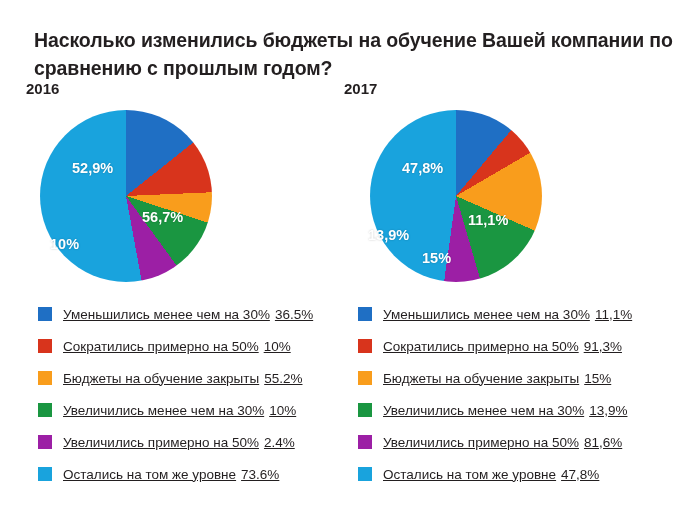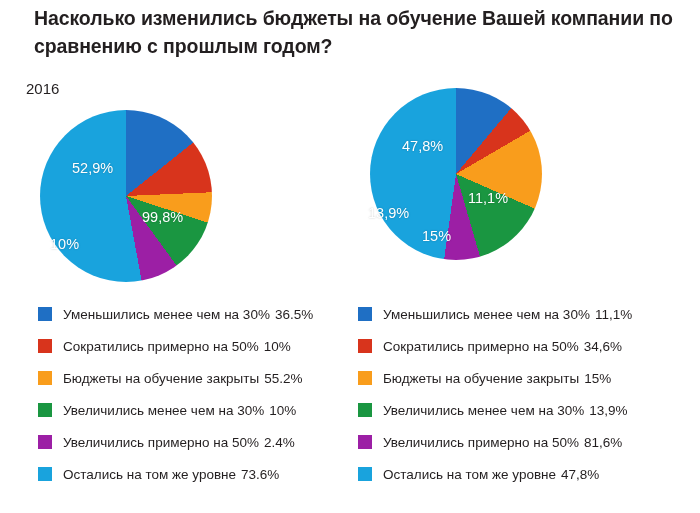--- a/index.html
+++ b/index.html
@@ -11,38 +11,38 @@
     width: 700px;
     height: 513px;
     font-family: "Liberation Sans", sans-serif;
     color: #231f20;
     position: relative;
     overflow: hidden;
   }
   .title {
     position: absolute;
     left: 34px;
-    top: 4px;
+    top: 26px;
     width: 640px;
     font-size: 19.5px;
     font-weight: bold;
     line-height: 28px;
     color: #231f20;
     letter-spacing: -0.1px;
   }
   .panel {
     position: absolute;
     top: 80px;
   }
   .panel-left  { left: 22px; }
   .panel-right { left: 340px; }
 
   .year-label {
     font-size: 15px;
-    font-weight: normal;
+    font-weight: bold;
     color: #231f20;
     margin: 0 0 0 4px;
     height: 22px;
   }
 
   .pie-wrap {
     position: relative;
     width: 300px;
     height: 190px;
   }
@@ -52,39 +52,40 @@
     top: 8px;
     width: 172px;
     height: 172px;
     border-radius: 50%;
   }
   .pie-right { left: 30px; }
 
   .slice-label {
     position: absolute;
     font-size: 14.5px;
-    font-weight: normal;
+    font-weight: bold;
     color: #ffffff;
     white-space: nowrap;
     text-shadow: 0 0 2px rgba(0,0,0,.25);
   }
 
   .legend {
     position: absolute;
     top: 298px;
     font-size: 13.5px;
     color: #231f20;
   }
   .legend-left  { left: 38px; }
   .legend-right { left: 358px; }
 
   .legend-row {
     display: flex;
     align-items: center;
     height: 32px;
+    text-decoration: underline;
   }
   .swatch {
     width: 14px;
     height: 14px;
     margin-right: 11px;
     flex: 0 0 auto;
   }
   .legend-text { white-space: nowrap; }
   .legend-val { margin-left: 5px; }
 </style>
@@ -98,26 +99,27 @@
   <div class="pie-wrap">
 
     <div class="pie" style="background: conic-gradient(
             #1f6fc4 0deg 51.48deg,
             #d8341c 51.48deg 87.48deg,
             #f99d1c 87.48deg 108.0deg,
             #1a9641 108.0deg 144.0deg,
             #9c1fa5 144.0deg 169.56deg,
             #19a3dd 169.56deg 360deg);"></div>
     <div class="slice-label" style="left:50px; top:58px;">52,9%</div>
-    <div class="slice-label" style="left:120px; top:107px;">99,8%</div>
+    <div class="slice-label" style="left:120px; top:107px;">56,7%</div>
     <div class="slice-label" style="left:28px; top:134px;">10%</div>
   </div>
 </div>
 
 <div class="panel panel-right">
+  <div class="year-label">2017</div>
   <div class="pie-wrap">
 
     <div class="pie pie-right" style="background: conic-gradient(
             #1f6fc4 0deg 39.96deg,
             #d8341c 39.96deg 59.76deg,
             #f99d1c 59.76deg 113.76deg,
             #1a9641 113.76deg 163.8deg,
             #9c1fa5 163.8deg 187.92deg,
             #19a3dd 187.92deg 360deg);"></div>
     <div class="slice-label" style="left:62px; top:58px;">47,8%</div>
@@ -162,21 +164,21 @@
 
 <div class="legend legend-right">
   <div class="legend-row">
     <span class="swatch" style="background:#1f6fc4"></span>
     <span class="legend-text">Уменьшились менее чем на 30%</span>
     <span class="legend-val">11,1%</span>
   </div>
   <div class="legend-row">
     <span class="swatch" style="background:#d8341c"></span>
     <span class="legend-text">Сократились примерно на 50%</span>
-    <span class="legend-val">34,6%</span>
+    <span class="legend-val">91,3%</span>
   </div>
   <div class="legend-row">
     <span class="swatch" style="background:#f99d1c"></span>
     <span class="legend-text">Бюджеты на обучение закрыты</span>
     <span class="legend-val">15%</span>
   </div>
   <div class="legend-row">
     <span class="swatch" style="background:#1a9641"></span>
     <span class="legend-text">Увеличились менее чем на 30%</span>
     <span class="legend-val">13,9%</span>

